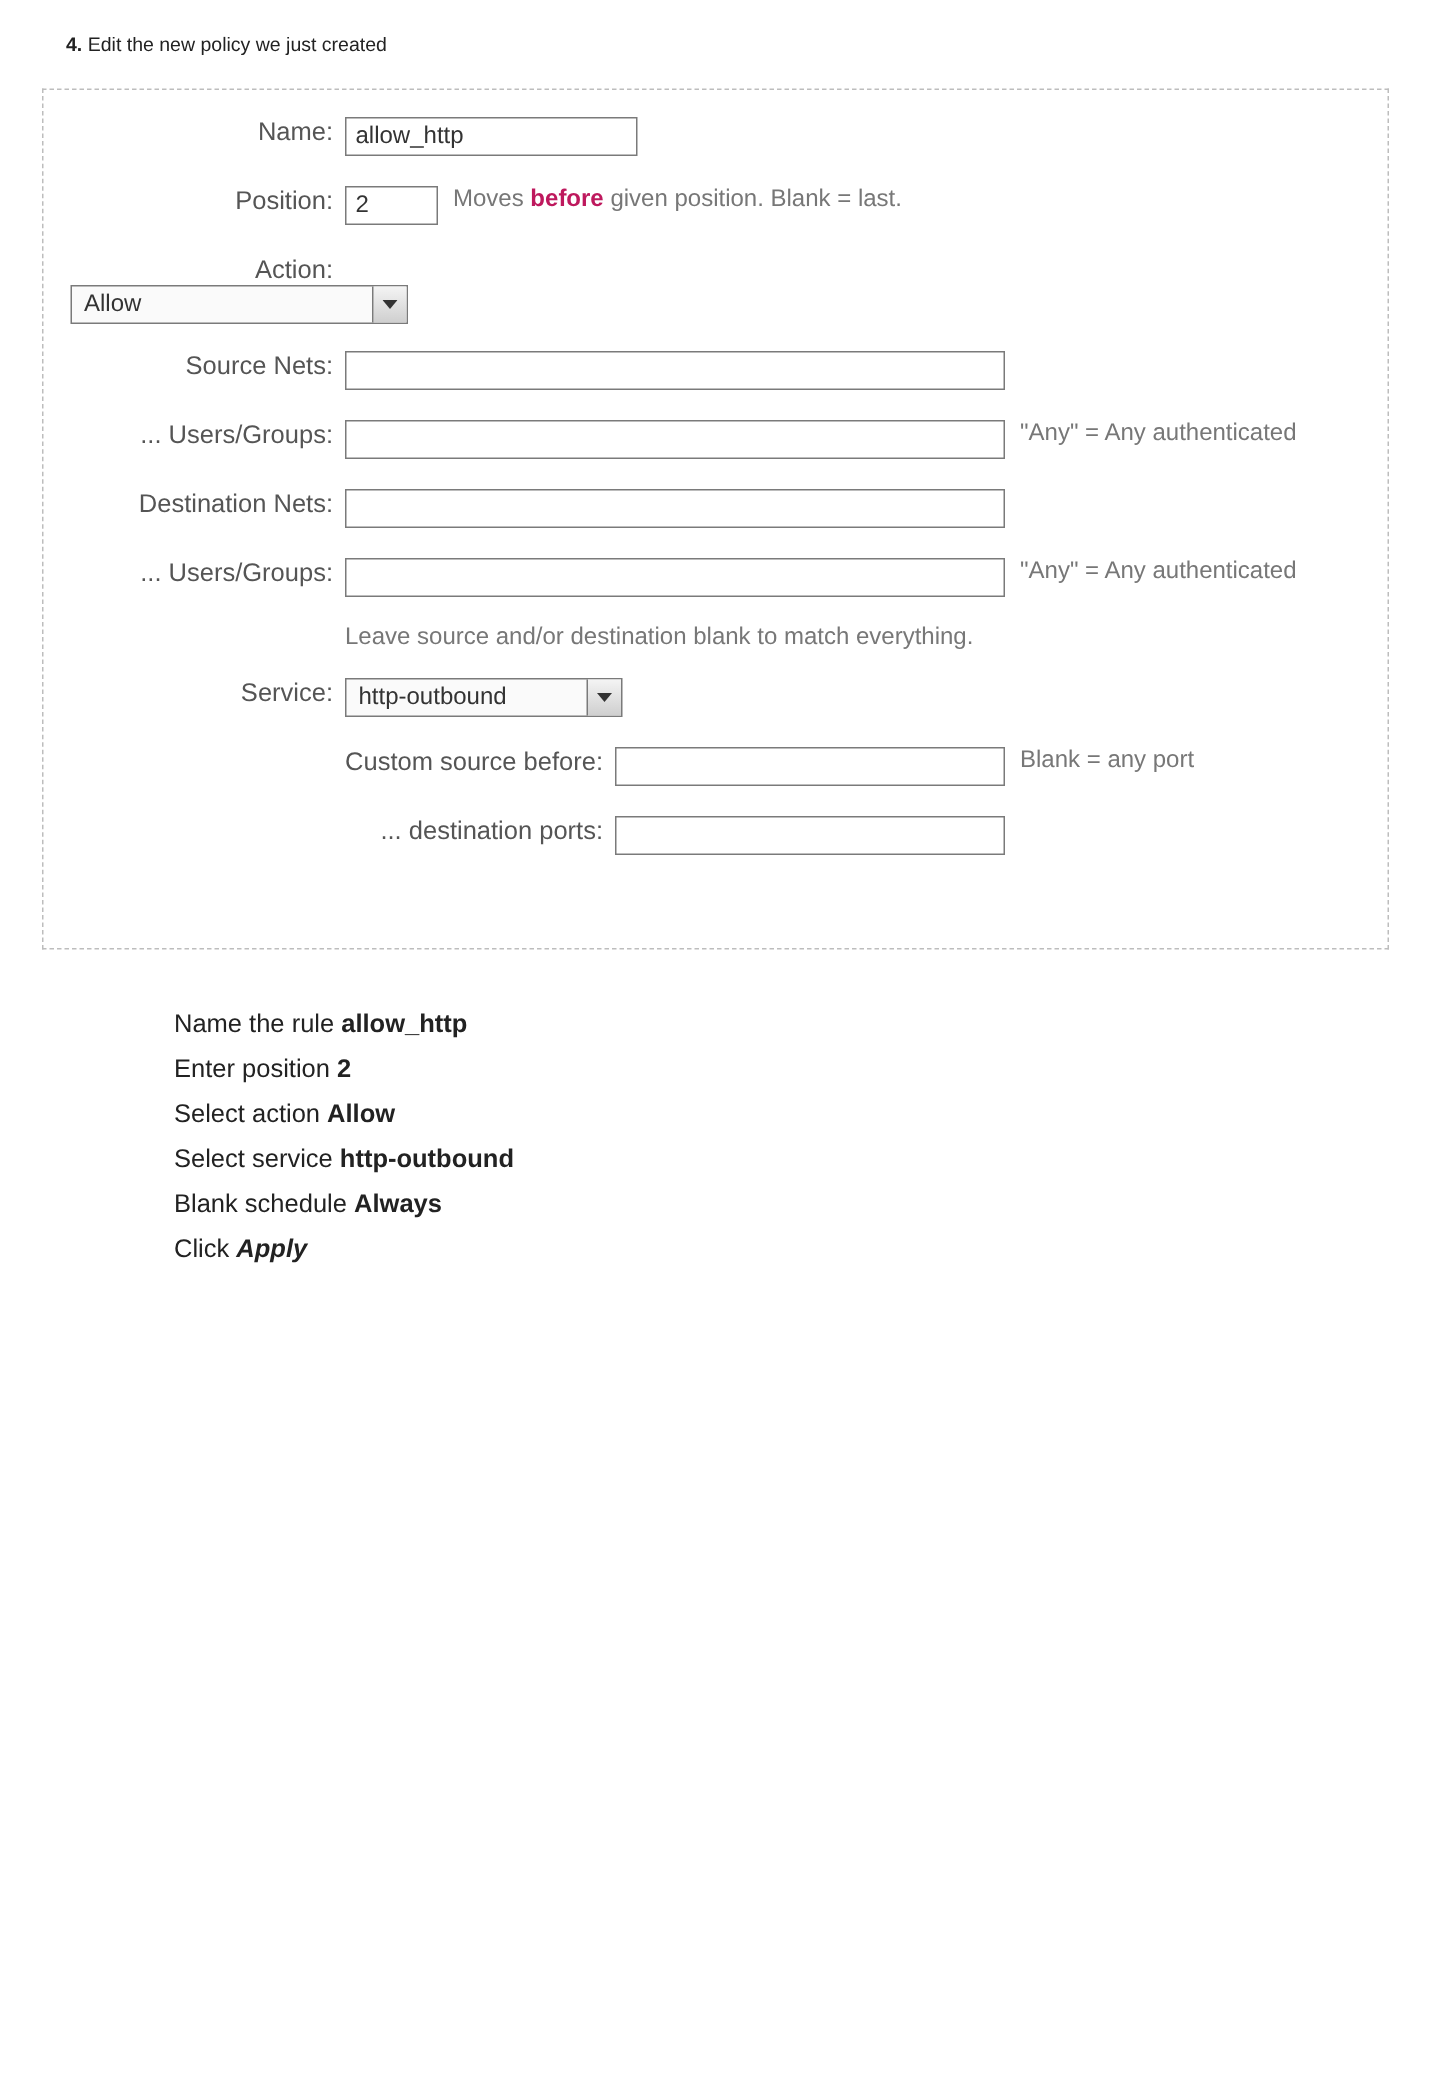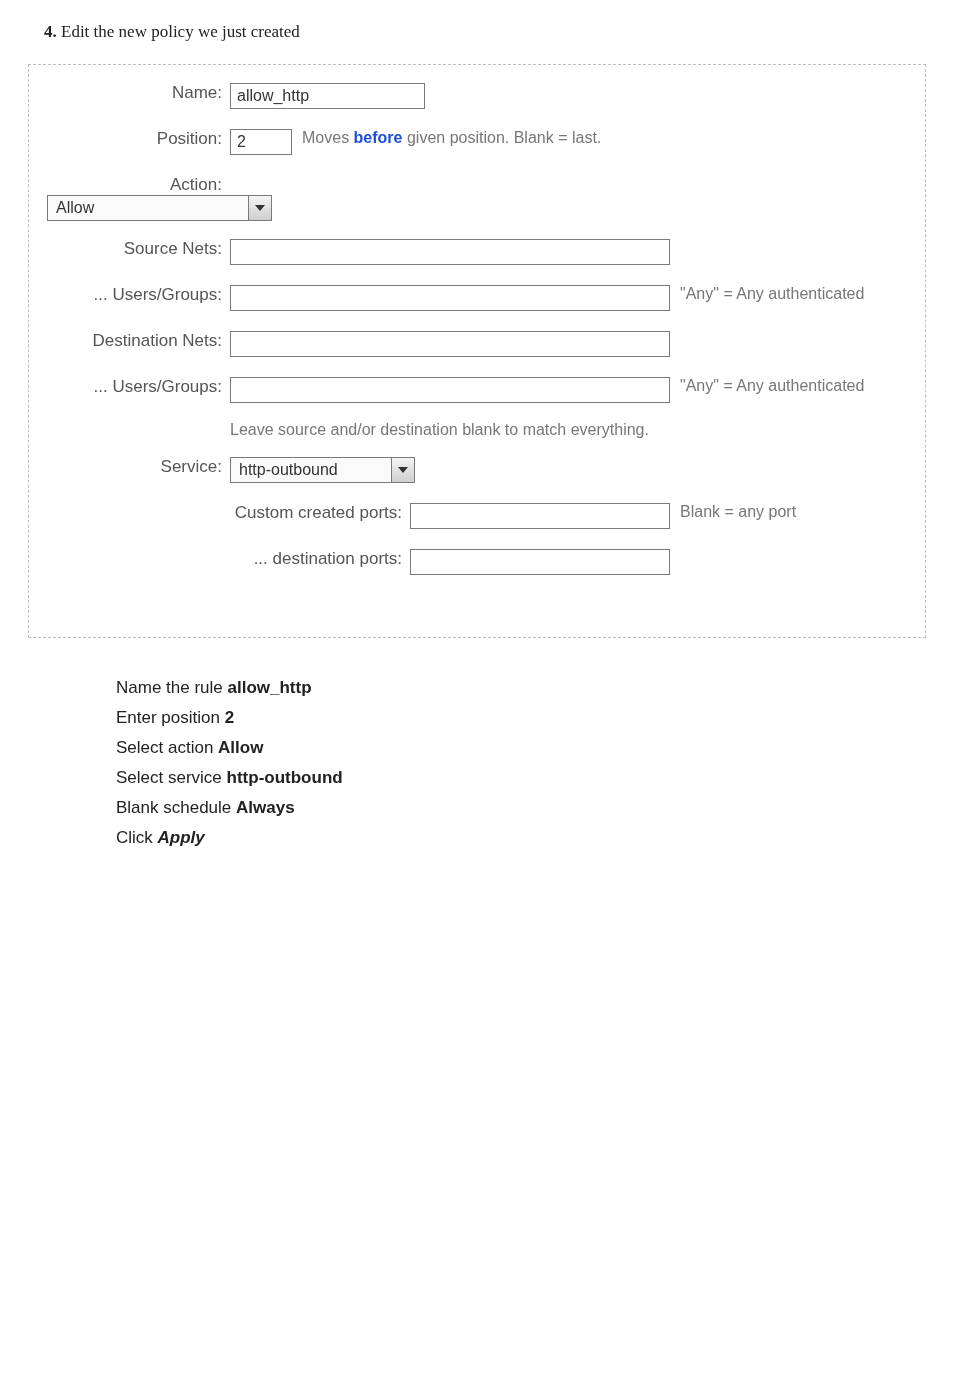--- a/index.html
+++ b/index.html
@@ -1,18 +1,18 @@
 <!DOCTYPE html>
 <html><head>
 <meta charset="utf-8">
 <style>
   html,body{margin:0;padding:0;background:#fff;}
   body{font-family:Arial,Helvetica,sans-serif;font-size:16px;color:#222;width:954px;}
   .page-pad{padding:18px 28px 40px 28px;}
-  .step-line{font-size:17px;margin:4px 0 22px 16px;font-family:Liberation Serif, serif;}
+  .step-line{font-size:13px;margin:4px 0 22px 16px;}
   .step-line b{font-weight:bold;}
   .panel{
     border:1px dashed #bdbdbd;
     padding:18px 8px 26px 18px;
     margin:0 0 40px 0;
     color:#555;
     font-size:17px;
   }
   .panel-title{margin:0 0 24px 0;color:#444;}
   .panel-title b{font-weight:bold;}
@@ -47,21 +47,21 @@
   }
   .sel-btn{
     width:22px;
     height:24px;
     border-left:1px solid #7a7a7a;
     background:linear-gradient(#f4f4f4,#cfcfcf);
     display:flex;align-items:center;justify-content:center;
   }
   .sel-btn svg{display:block;}
   .hint{color:#777;font-size:16px;margin-left:10px;}
-  .hint b{font-weight:bold;color:#1d4ed8;}
+  .hint b{font-weight:bold;color:#be185d;}
   .note{color:#777;font-size:16px;margin:4px 0 18px 183px;}
   .instr{margin-left:88px;font-size:17px;color:#222;}
   .instr p{margin:10px 0;}
   .instr b{font-weight:bold;}
   .instr i{font-style:italic;font-weight:bold;}
 </style>
 </head>
 <body>
 
 <div class="page-pad">
@@ -129,21 +129,21 @@
         <div class="sel-text" style="flex:1">http-outbound</div>
         <div class="sel-btn">
           <svg width="10" height="6" viewBox="0 0 10 6">
               <polygon points="0,0 10,0 5,6" fill="#333"></polygon>
             </svg>
         </div>
       </div>
     </div>
 
     <div class="row">
-      <div class="lab" style="width:355px">Custom created ports:</div>
+      <div class="lab" style="width:355px">Custom source before:</div>
       <input class="txt" style="width: 260px;" value="">
       <span class="hint">Blank = any port</span>
     </div>
 
     <div class="row" style="margin-bottom:22px;">
       <div class="lab" style="width:355px">... destination ports:</div>
       <input class="txt" style="width: 260px;" value="">
     </div>
 
 

